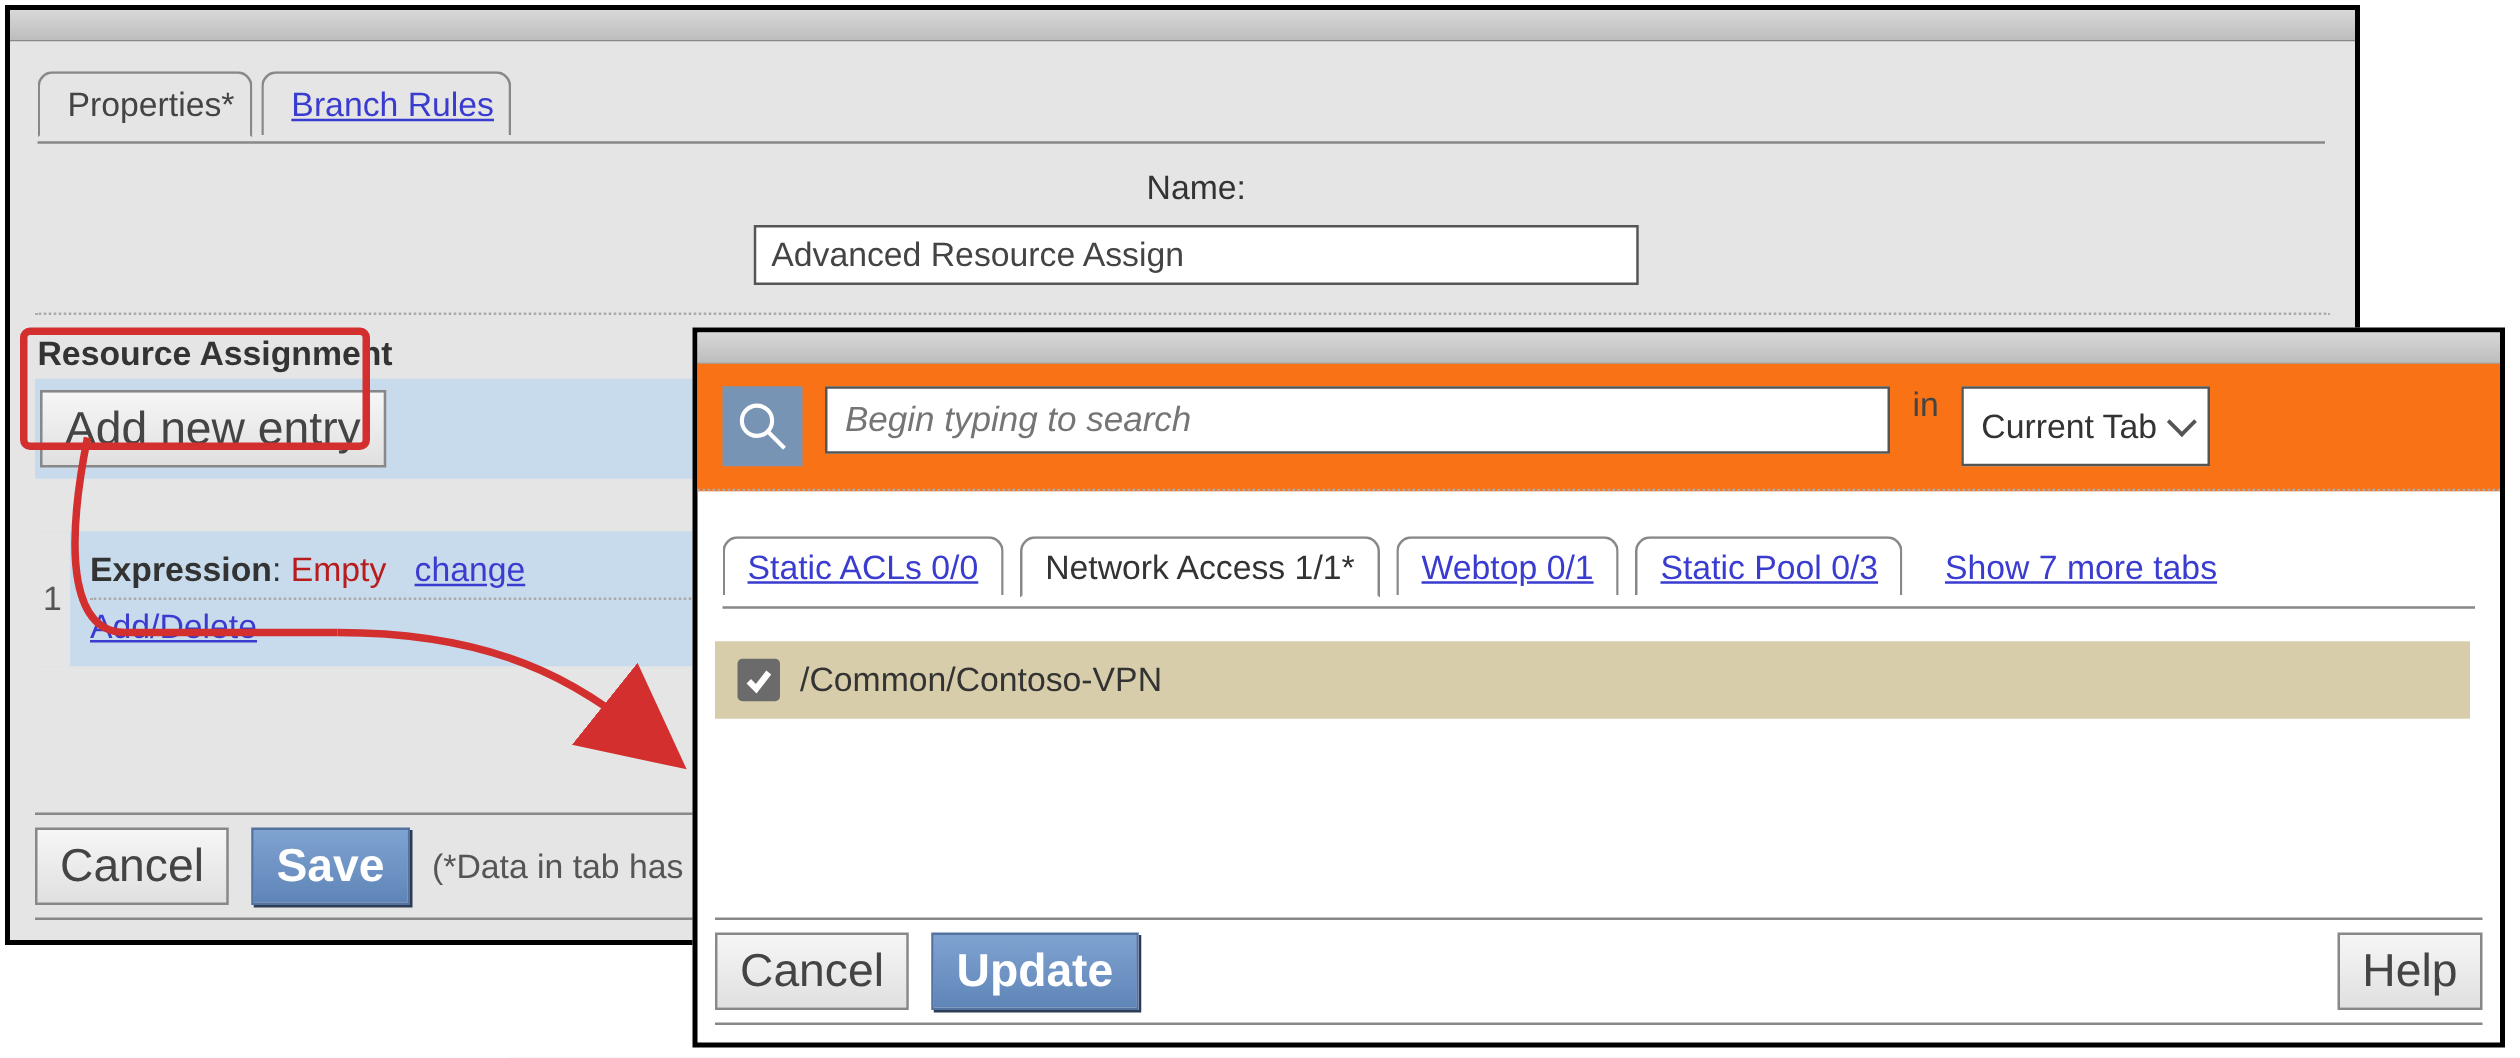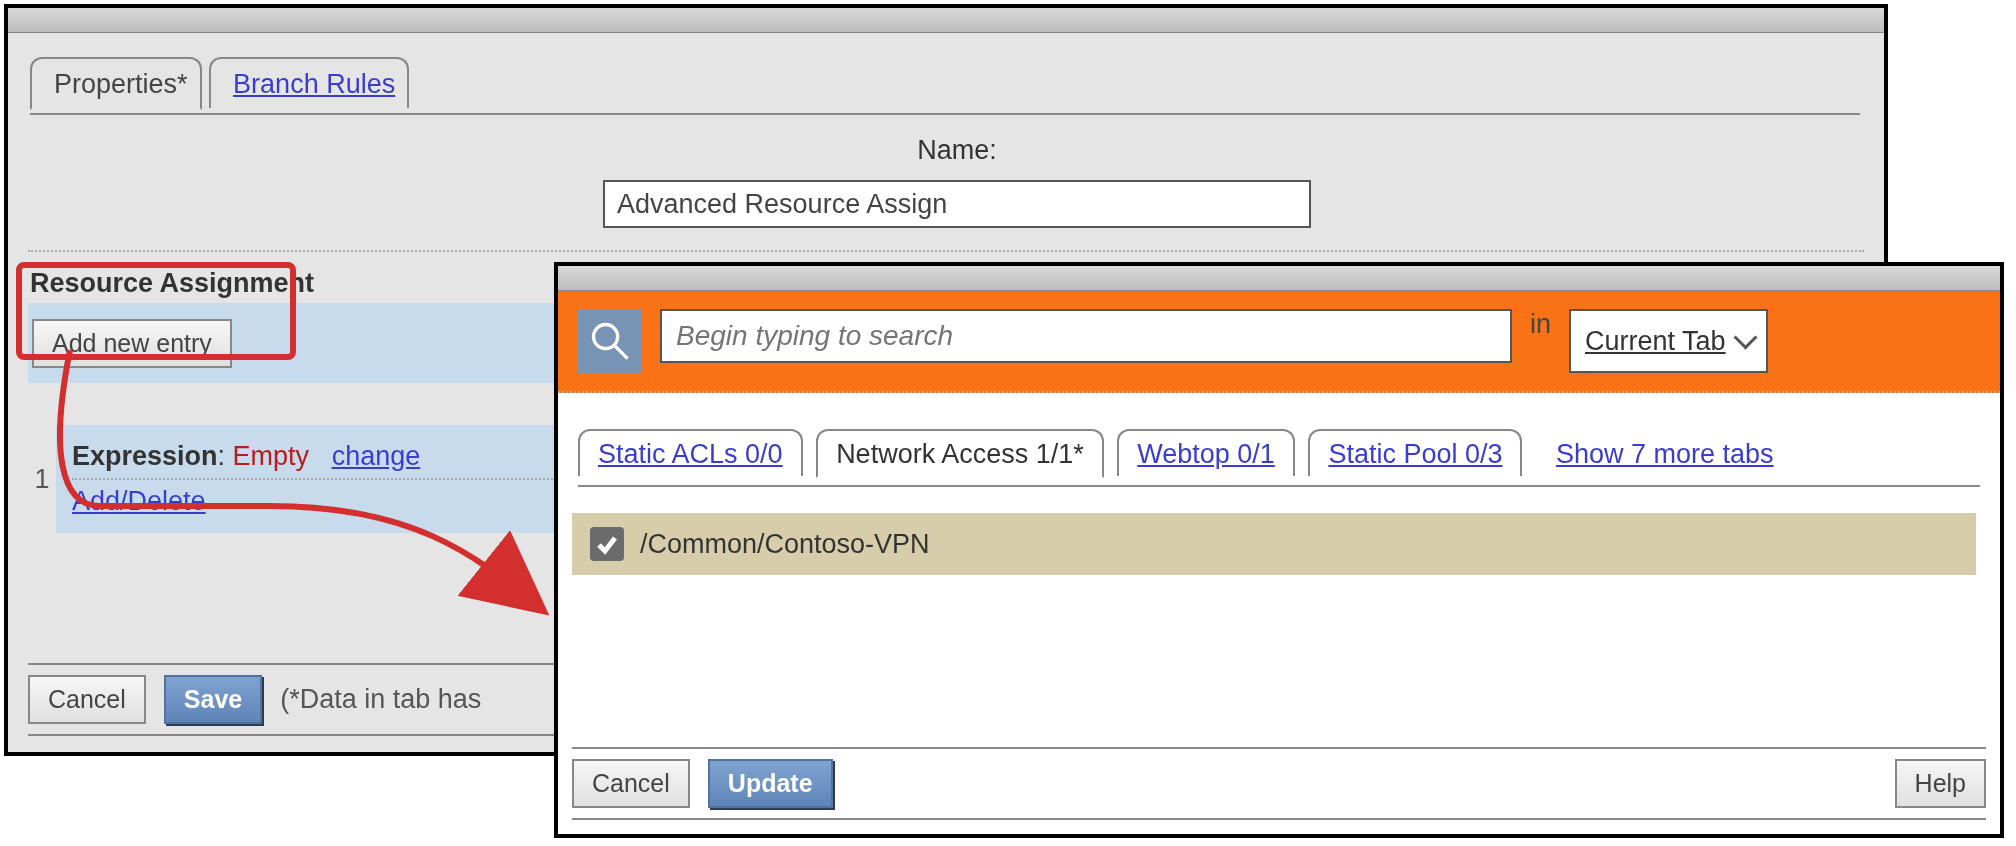--- a/index.html
+++ b/index.html
@@ -106,21 +106,21 @@
   .add-entry-row {
     height: 80px;
     display: flex;
     align-items: center;
     padding-left: 4px;
   }
   .btn {
     border: 2px solid #888;
     background: linear-gradient(#f6f6f6, #e0e0e0);
     padding: 8px 18px;
-    font-size: 25px;
+    font-size: 37px;
     color: #444;
     cursor: pointer;
   }
   .btn.strong {
     background: linear-gradient(#7fa3d1, #5f85b8);
     color: #fff;
     font-weight: bold;
     border: 2px solid #5372a0;
     box-shadow: 2px 2px 0 #2d3c55;
   }
@@ -202,21 +202,20 @@
   .scope-select {
     height: 52px;
     border: 2px solid #555;
     padding: 4px 40px 4px 14px;
     font-size: 27px;
     background: #fff;
     position: relative;
     display: inline-flex;
     align-items: center;
     cursor: pointer;
-    text-decoration: underline;
   }
   .scope-select::after {
     content: "";
     position: absolute;
     right: 12px;
     top: 50%;
     width: 14px; height: 14px;
     border-right: 3px solid #555;
     border-bottom: 3px solid #555;
     transform: translateY(-70%) rotate(45deg);

